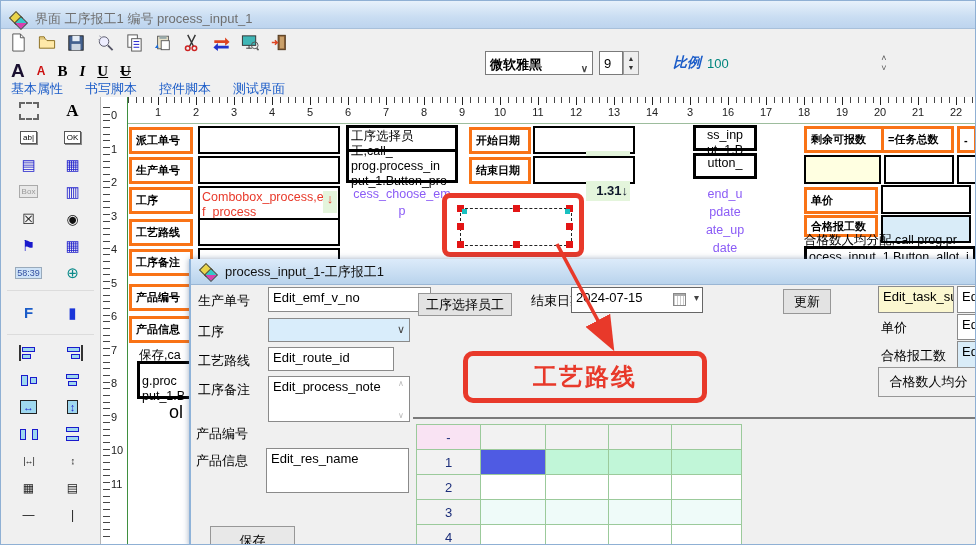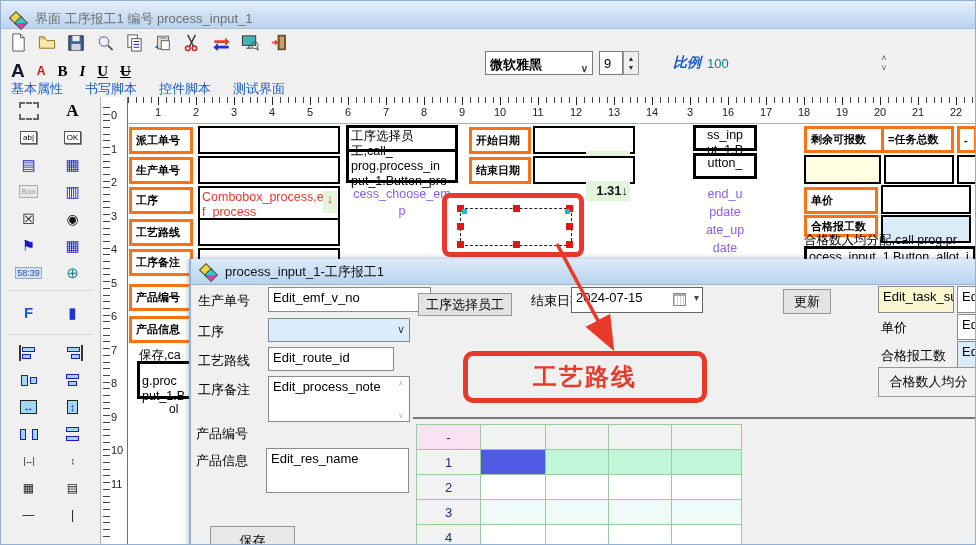--- a/index.html
+++ b/index.html
@@ -446,21 +446,21 @@
   <div class="abs glabel" style="left:803px;top:214px;width:74px;height:22px;z-index:1">合格报工数</div>
   <div class="abs binput" style="left:880px;top:214px;width:90px;height:28px;background:#d9ecf8;z-index:1"></div>
   <div class="abs" style="left:803px;top:231px;width:173px;font-size:12.5px;z-index:2">合格数人均分配,call prog.pr</div>
   <div class="abs bbtn" style="left:803px;top:245px;width:172px;height:26px;z-index:1;padding:1px 2px">ocess_input_1.Button_allot_i</div>
 
   <div class="abs" style="left:138px;top:346px;font-size:12.5px;z-index:1">保存,ca</div>
   <div class="abs bbtn" style="left:136px;top:360px;width:60px;height:38px;z-index:1;padding:10px 2px">
     <div>g.proc</div>
     <div>put_1.B</div>
   </div>
-  <div class="abs" style="left:168px;top:401px;font-size:12px;z-index:1">ol</div>
+  <div class="abs" style="left:168px;top:401px;font-size:18px;z-index:1">ol</div>
 
   <div class="abs redoutline" style="left:441px;top:192px;width:142px;height:64px;"></div>
   <div class="abs dashed" style="left:459px;top:207px;width:112px;height:38px;"></div>
   <span class="hndl" style="left:456px;top:204px"></span>
     <span class="hndl" style="left:512px;top:204px"></span>
     <span class="hndl" style="left:565px;top:204px"></span>
   <span class="hndl" style="left:456px;top:222px"></span>
     <span class="hndl" style="left:565px;top:222px"></span>
   <span class="hndl" style="left:456px;top:240px"></span>
     <span class="hndl" style="left:512px;top:240px"></span>

